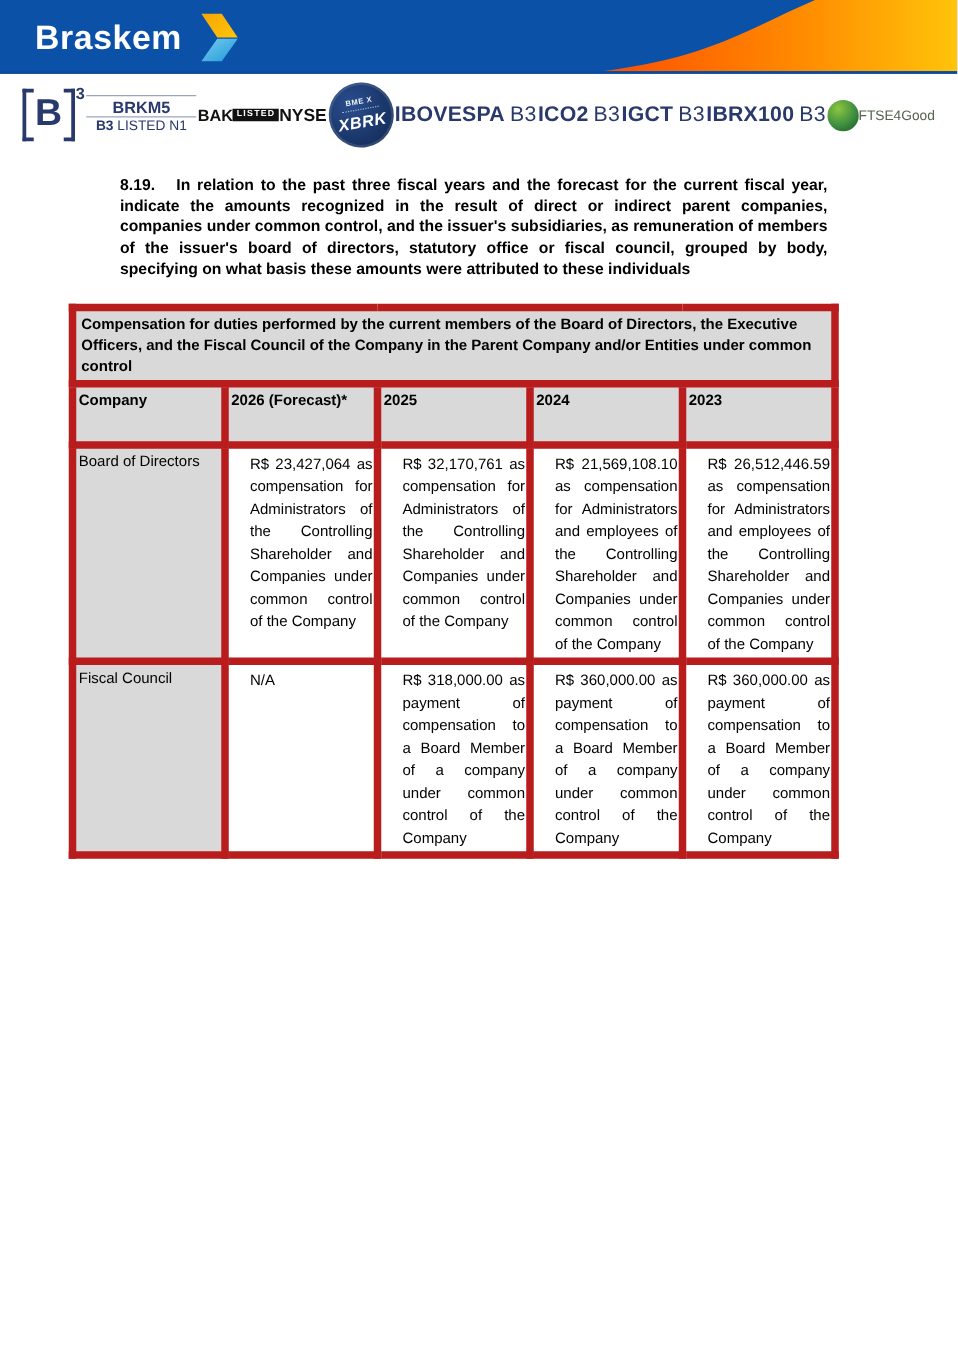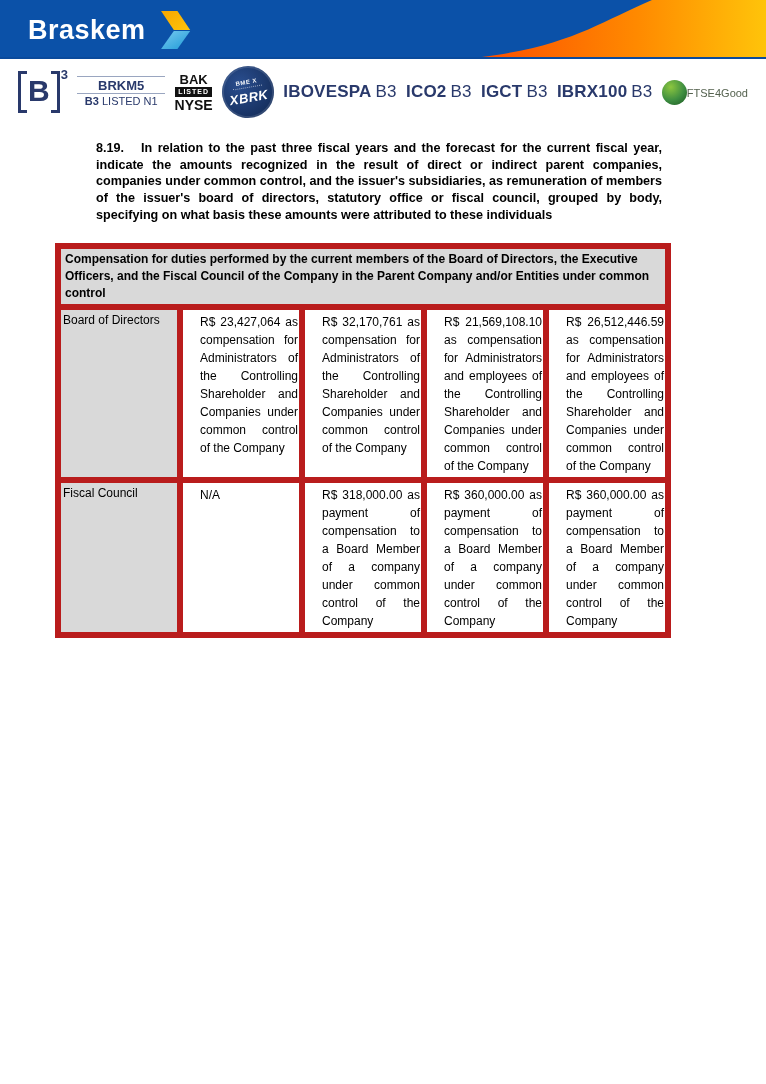--- a/index.html
+++ b/index.html
@@ -20,21 +20,21 @@
   .b3logo .brk{width:9px;height:42px;box-sizing:border-box;border:3px solid #29396B;}
   .b3logo .brk.l{border-right:none;}
   .b3logo .brk.r{border-left:none;}
   .b3logo .bee{font-size:30px;font-weight:800;line-height:40px;margin:0 1px;}
   .b3logo .cube{font-size:13px;font-weight:800;margin:-4px 0 0 1px;}
   .brkm{display:flex;flex-direction:column;align-items:center;width:88px;}
   .brkm .rule{width:100%;height:0;border-top:1.5px solid #9AA6C0;}
   .brkm .tkr{font-size:13px;font-weight:800;line-height:15px;margin-top:1px;}
   .brkm .lst{font-size:11px;line-height:13px;margin-top:1px;}
   .brkm .lst b{font-weight:800;}
-  .nyse{display:flex;flex-direction:column;align-items:center;color:#111;}
+  .nyse{display:flex;align-items:center;color:#111;}
   .nyse .t{font-size:13px;font-weight:800;line-height:13px;}
   .nyse .m{font-size:7px;font-weight:700;color:#fff;background:#111;padding:1px 3px;letter-spacing:1px;line-height:8px;margin:1px 0;}
   .nyse .b{font-size:14px;font-weight:800;line-height:14px;}
   .xbrk{width:52px;height:52px;border-radius:50%;background:radial-gradient(circle at 38% 32%,#2A4E8F,#16305F 75%);
         display:flex;flex-direction:column;align-items:center;justify-content:center;transform:rotate(-10deg);
         box-shadow:inset 0 0 0 2px rgba(255,255,255,.12);}
   .xbrk .tiny{color:#fff;font-size:6px;font-weight:700;letter-spacing:.5px;opacity:.95;}
   .xbrk .dots{width:30px;border-top:1px dotted rgba(255,255,255,.55);margin:2px 0;}
   .xbrk .big{color:#fff;font-size:13px;font-weight:800;font-style:italic;letter-spacing:.5px;}
   .idx{font-size:17px;font-weight:800;letter-spacing:.2px;white-space:nowrap;}
@@ -155,20 +155,27 @@
         <col>
         <col>
         <col>
         <col>
         <col>
       </colgroup>
     <tbody>
       <tr>
         <td class="ttl" colspan="5">Compensation for duties performed by the current members of the Board of Directors, the Executive Officers, and the Fiscal Council of the Company in the Parent Company and/or Entities under common control</td>
       </tr>
+      <tr>
+        <th class="col">Company</th>
+        <th class="col">2026 (Forecast)*</th>
+        <th class="col">2025</th>
+        <th class="col">2024</th>
+        <th class="col">2023</th>
+      </tr>
       <tr class="r1">
         <td class="lead">Board of Directors</td>
         <td class="data">R$ 23,427,064 as compensation for Administrators of the Controlling Shareholder and Companies under common control of the Company</td>
         <td class="data">R$ 32,170,761 as compensation for Administrators of the Controlling Shareholder and Companies under common control of the Company</td>
         <td class="data">R$ 21,569,108.10 as compensation for Administrators and employees of the Controlling Shareholder and Companies under common control of the Company</td>
         <td class="data">R$ 26,512,446.59 as compensation for Administrators and employees of the Controlling Shareholder and Companies under common control of the Company</td>
       </tr>
       <tr class="r3">
         <td class="lead">Fiscal Council</td>
         <td class="data">N/A</td>

